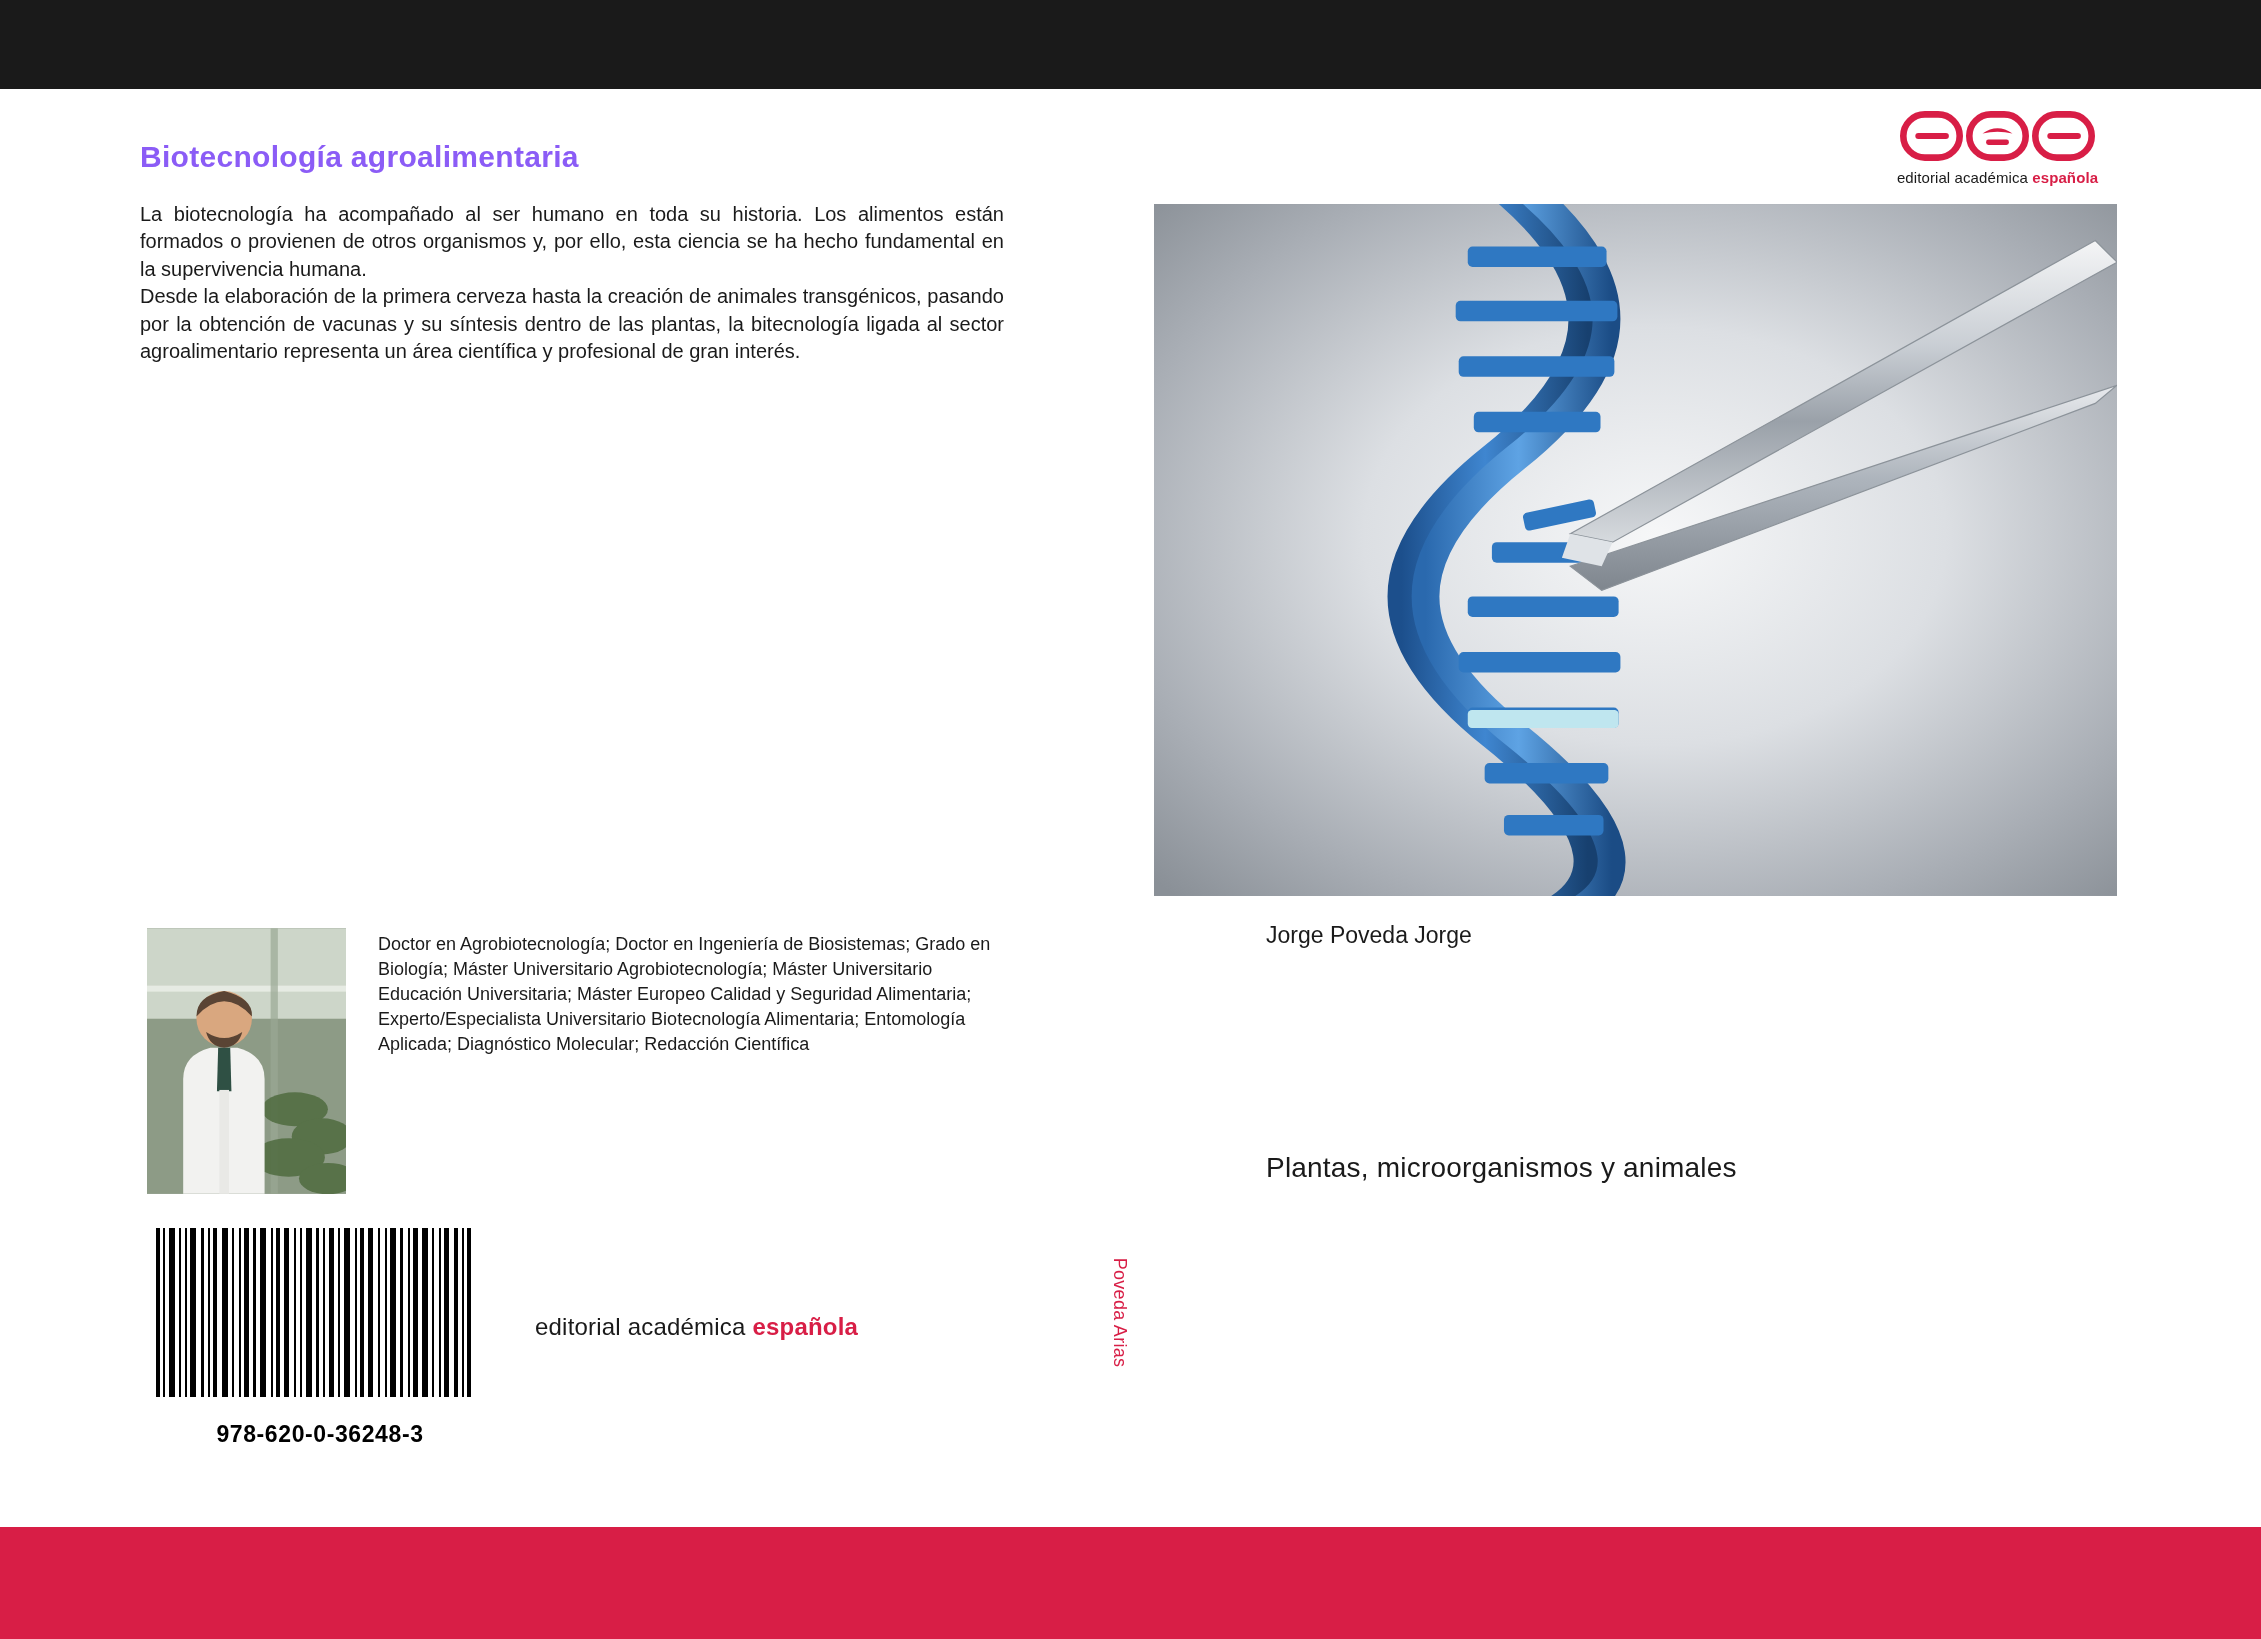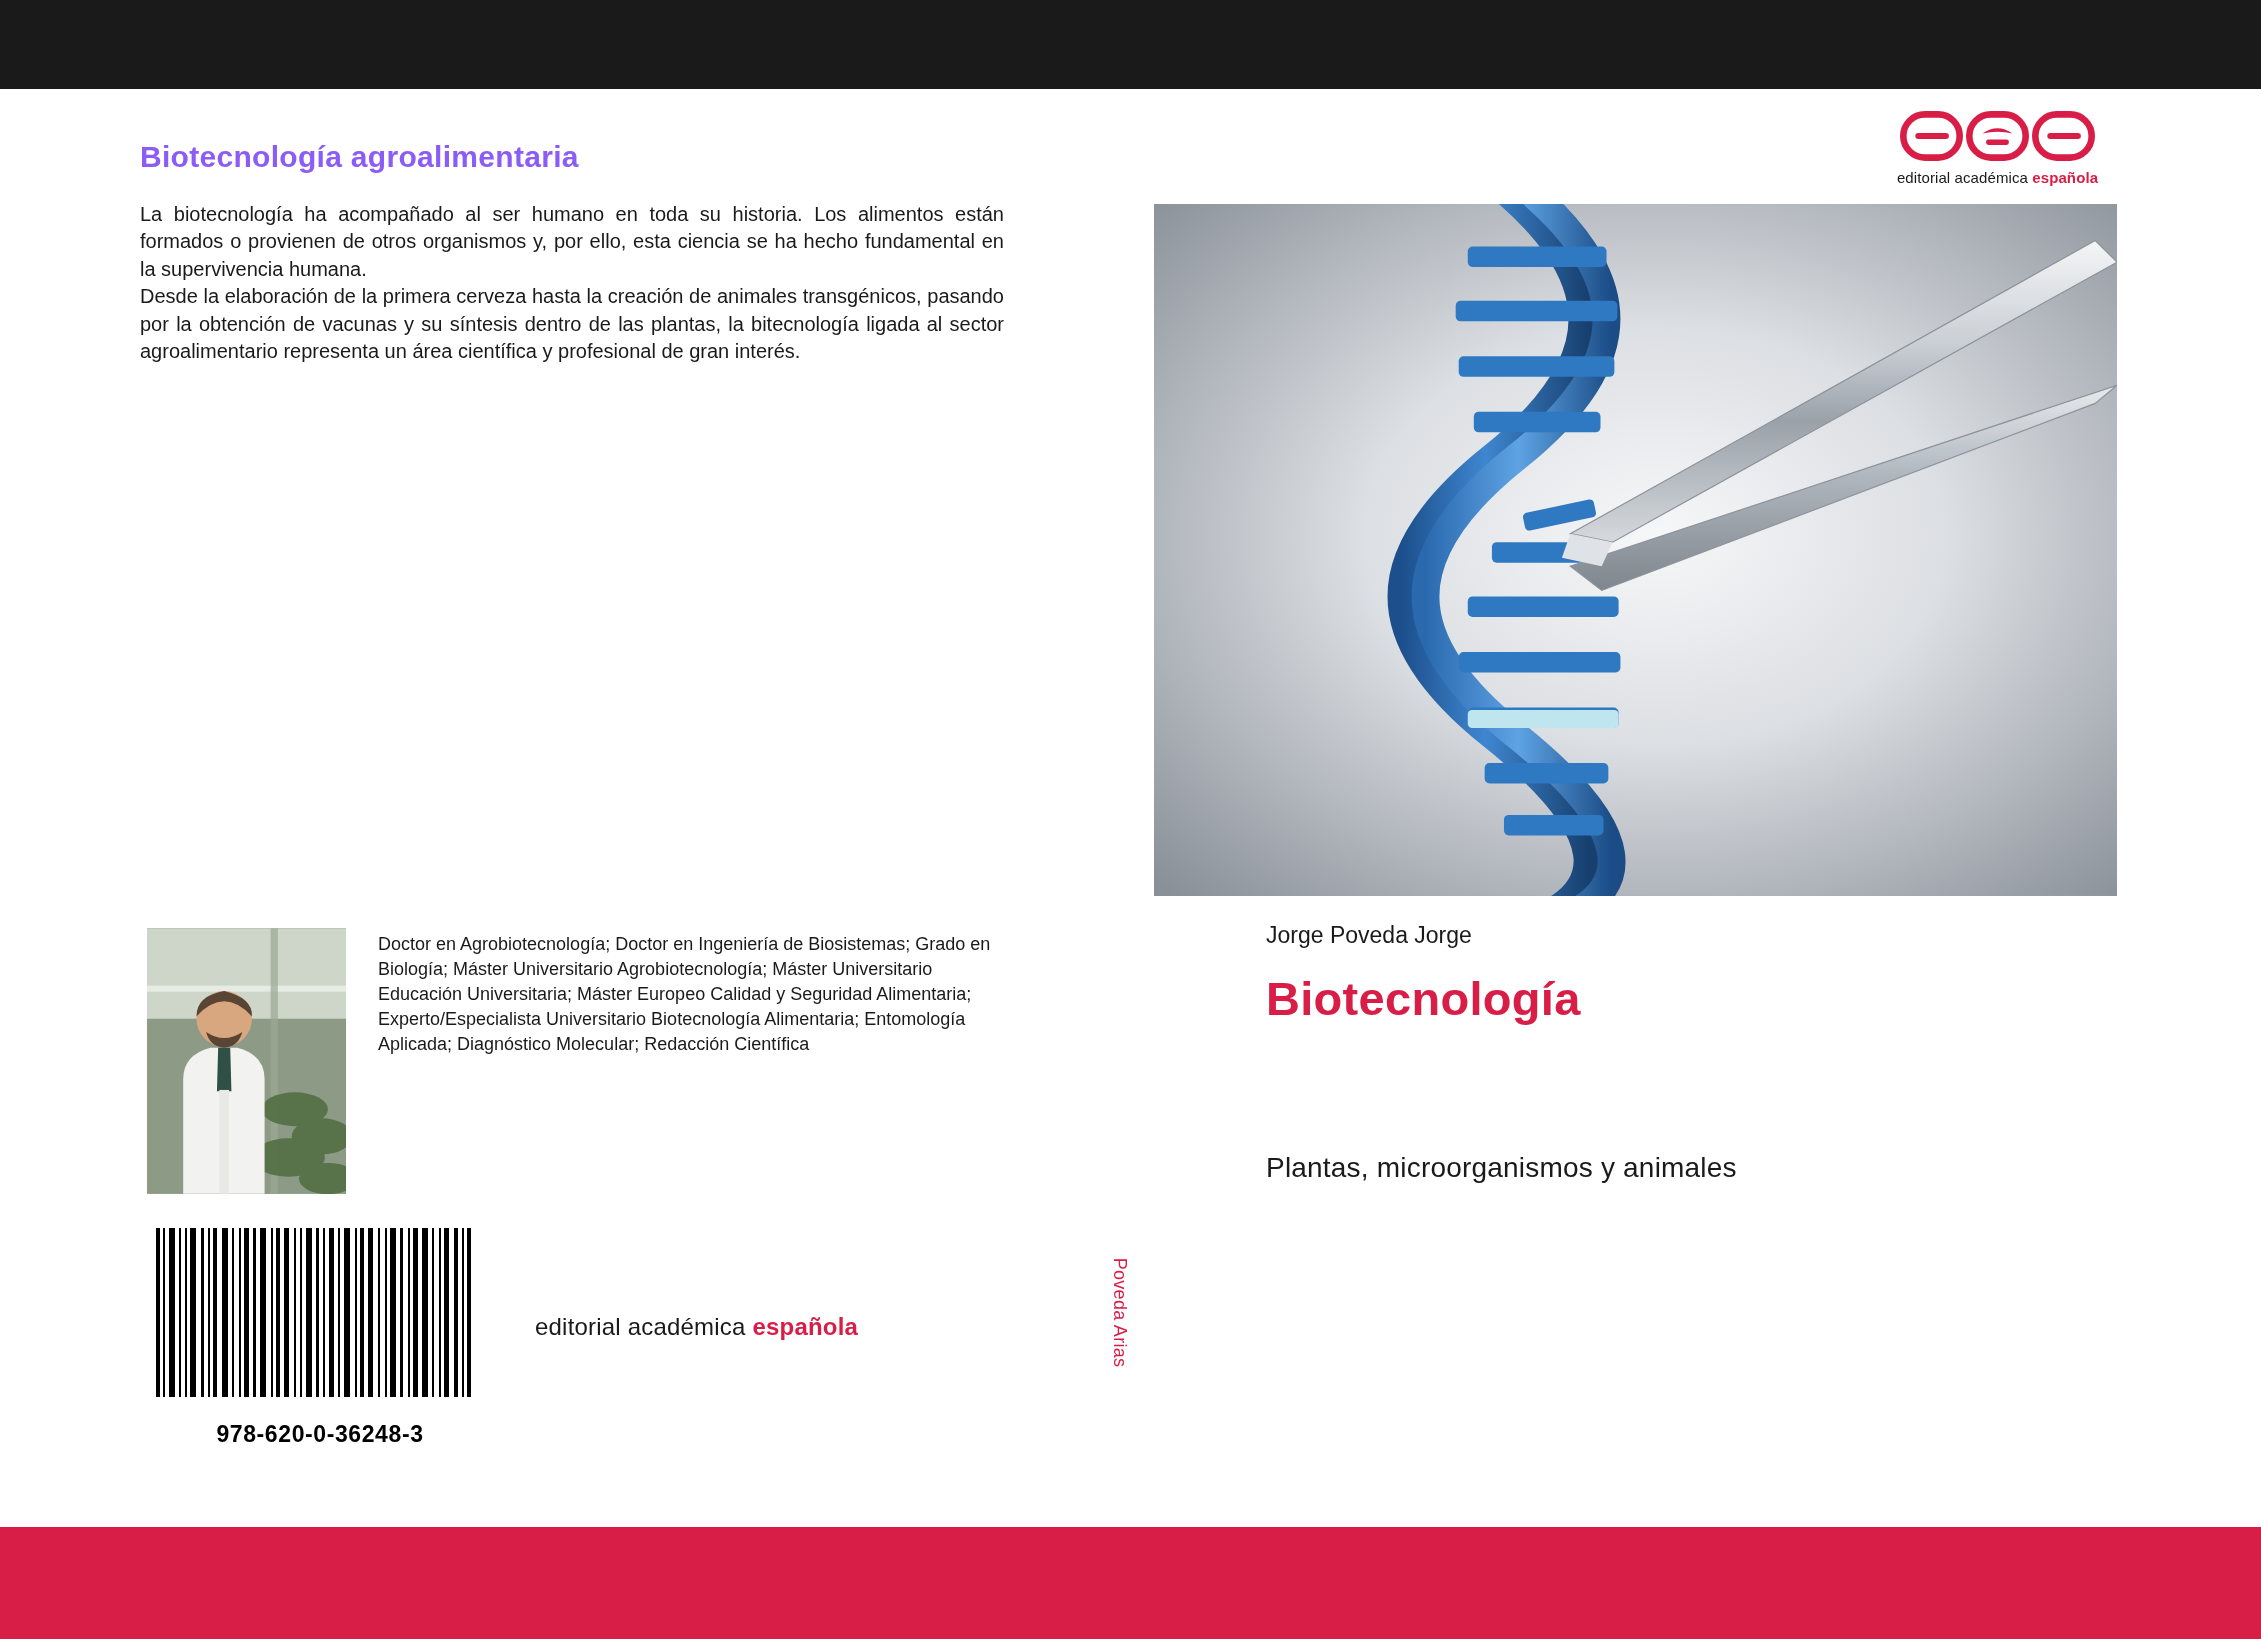--- a/index.html
+++ b/index.html
@@ -358,21 +358,20 @@
         <path d="M690 546 L760 560 L742 600 L676 586 Z" fill="#dfe3e7"></path>
       </g>
 
       <rect x="612" y="500" width="120" height="30" rx="7" fill="#2f78c2" transform="rotate(-12 672 515)"></rect>
     </svg>
   </div>
 
   <div class="front-author">Jorge Poveda Jorge</div>
 
   <div class="front-title">
-    <div>Biotecnología</div>
   </div>
 
   <div class="front-subtitle">Plantas, microorganismos y animales</div>
 
   <div class="eae-logo">
     <svg width="259" height="60" viewBox="0 0 430 100" xmlns="http://www.w3.org/2000/svg">
       <g fill="none" stroke="#d81e46" stroke-width="11">
         <rect x="58" y="14" width="94" height="72" rx="36"></rect>
         <rect x="168" y="14" width="94" height="72" rx="36"></rect>
         <rect x="278" y="14" width="94" height="72" rx="36"></rect>

